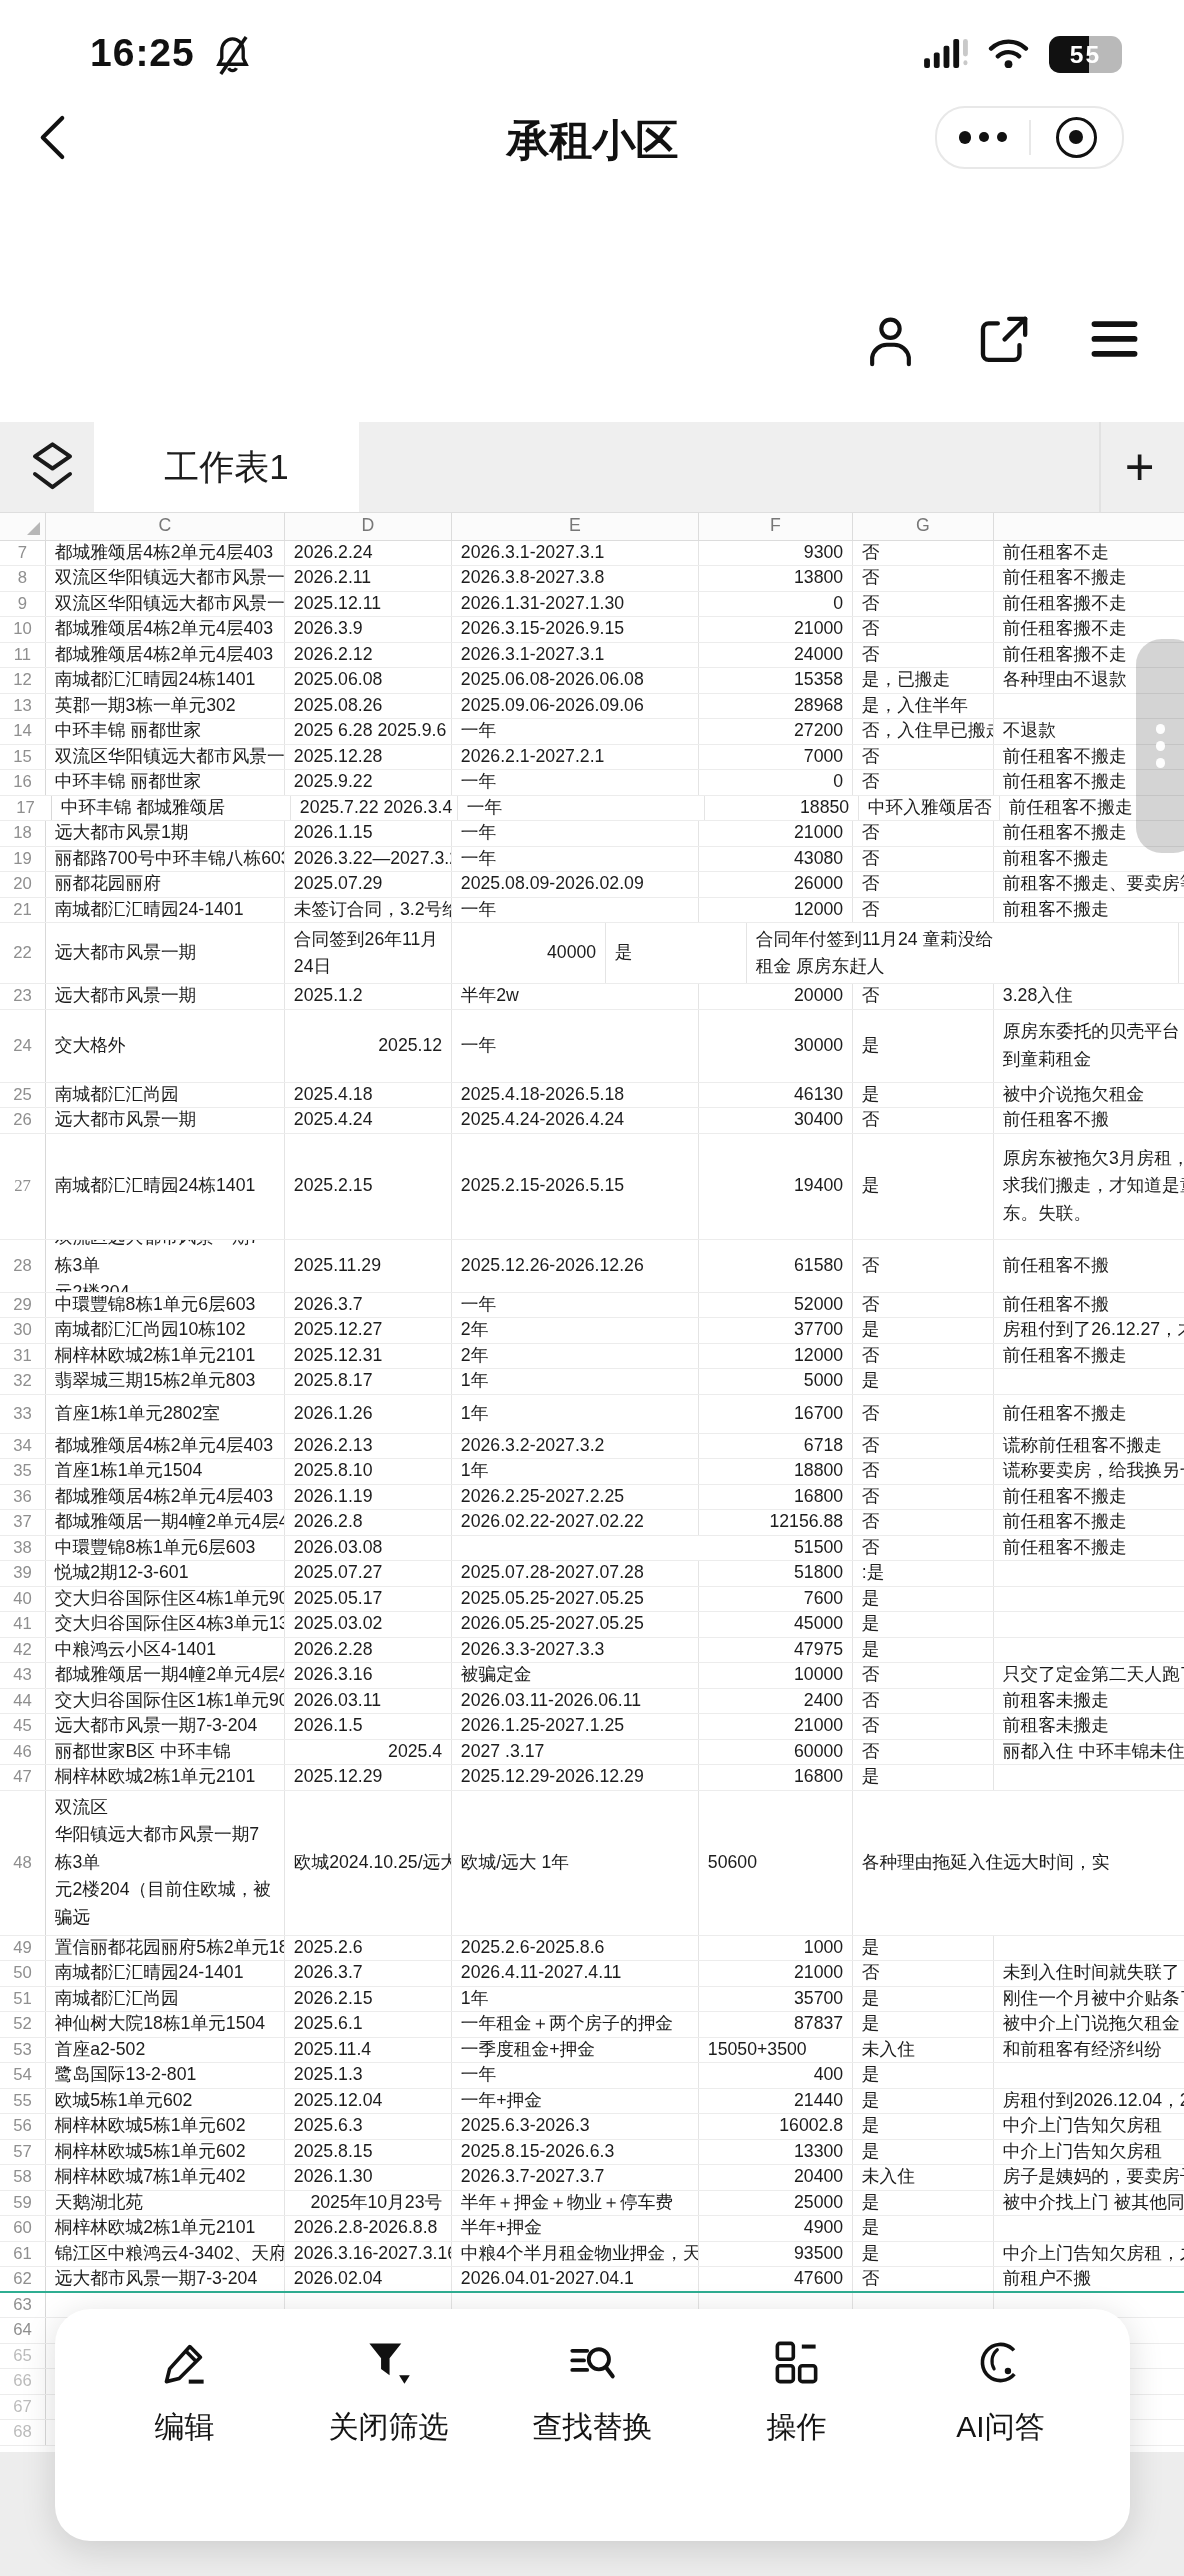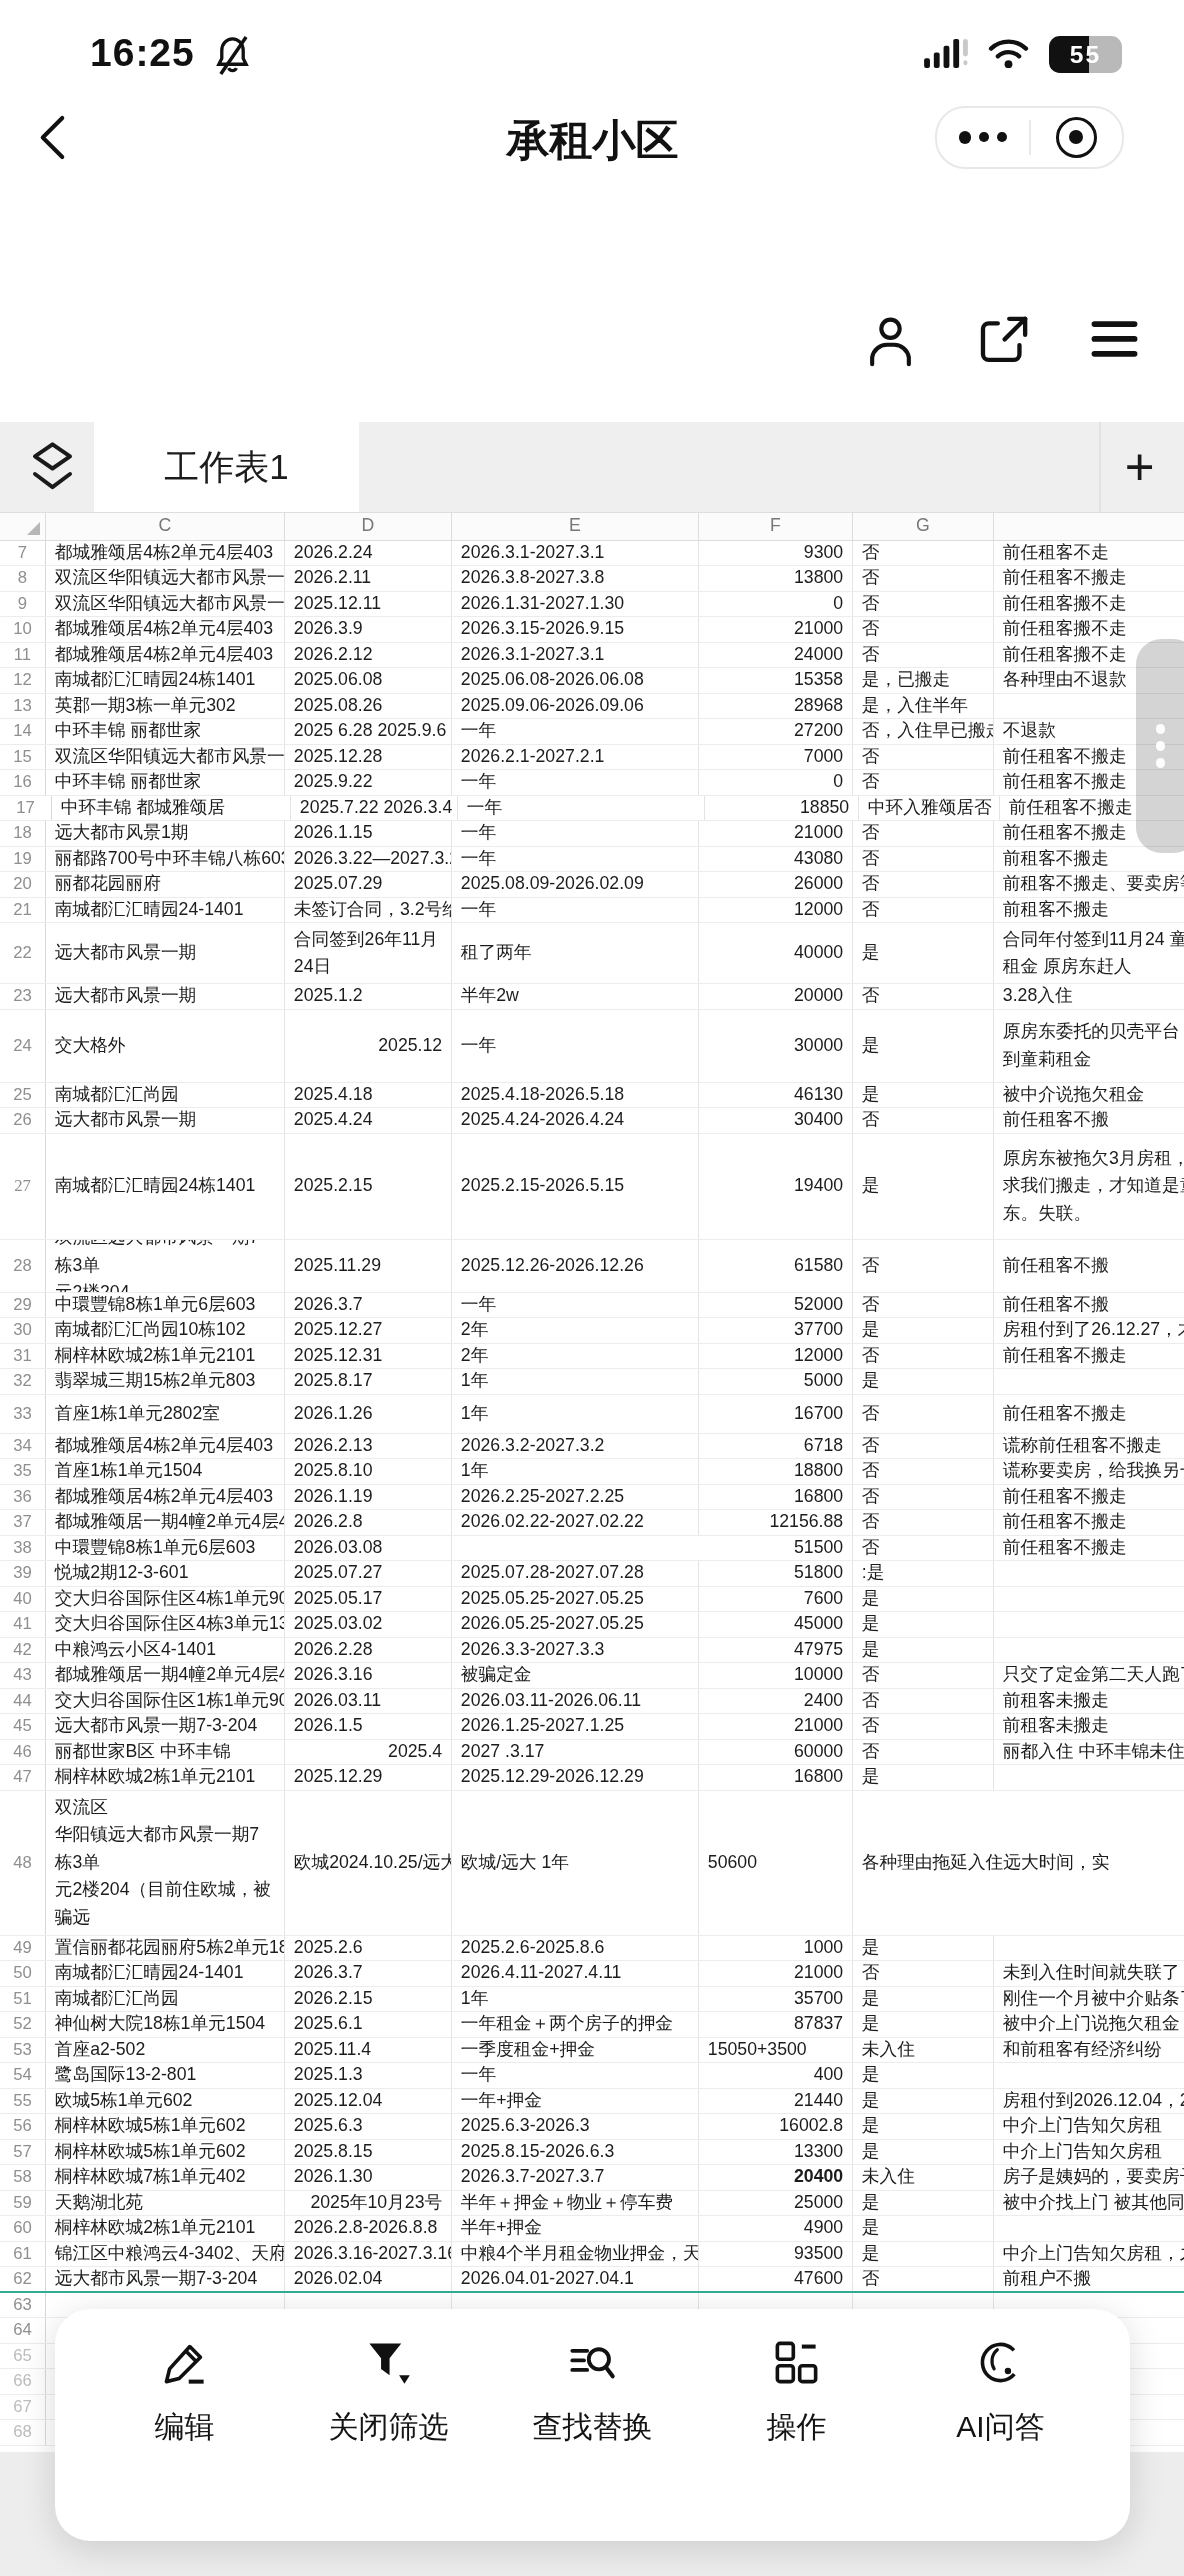--- a/index.html
+++ b/index.html
@@ -310,21 +310,20 @@
           <div class="cell" style="width: 167px;">未签订合同，3.2号给钱</div>
           <div class="cell" style="width: 247px;">一年</div>
           <div class="cell r" style="width: 154px;">12000</div>
           <div class="cell" style="width: 141px;">否</div>
           <div class="cell" style="width: 432px;">前租客不搬走</div>
         </div>
         <div class="trow wrap" style="height: 61px;">
           <div class="cell rownum" style="width: 46px;">22</div>
           <div class="cell" style="width: 239px;">远大都市风景一期</div>
           <div class="cell" style="width: 167px;">合同签到26年11月24日</div>
-          <div class="cell" style="width: 247px;">租了两年</div>
           <div class="cell r" style="width: 154px;">40000</div>
           <div class="cell" style="width: 141px;">是</div>
           <div class="cell" style="width: 432px;">合同年付签到11月24 童莉没给
 租金 原房东赶人</div>
         </div>
         <div class="trow" style="height: 25.5px;">
           <div class="cell rownum" style="width: 46px;">23</div>
           <div class="cell" style="width: 239px;">远大都市风景一期</div>
           <div class="cell" style="width: 167px;">2025.1.2</div>
           <div class="cell" style="width: 247px;">半年2w</div>
@@ -642,21 +641,21 @@
           <div class="cell" style="width: 247px;">2025.8.15-2026.6.3</div>
           <div class="cell r" style="width: 154px;">13300</div>
           <div class="cell" style="width: 141px;">是</div>
           <div class="cell" style="width: 432px;">中介上门告知欠房租</div>
         </div>
         <div class="trow" style="height: 25.5px;">
           <div class="cell rownum" style="width: 46px;">58</div>
           <div class="cell" style="width: 239px;">桐梓林欧城7栋1单元402</div>
           <div class="cell" style="width: 167px;">2026.1.30</div>
           <div class="cell" style="width: 247px;">2026.3.7-2027.3.7</div>
-          <div class="cell r" style="width: 154px; font-weight: bold;">20400</div>
+          <div class="cell r" style="width: 154px;">20400</div>
           <div class="cell" style="width: 141px;">未入住</div>
           <div class="cell" style="width: 432px;">房子是姨妈的，要卖房子</div>
         </div>
         <div class="trow" style="height: 25.5px;">
           <div class="cell rownum" style="width: 46px;">59</div>
           <div class="cell" style="width: 239px;">天鹅湖北苑</div>
           <div class="cell r" style="width: 167px;">2025年10月23号</div>
           <div class="cell" style="width: 247px;">半年＋押金＋物业＋停车费</div>
           <div class="cell r" style="width: 154px;">25000</div>
           <div class="cell" style="width: 141px;">是</div>

